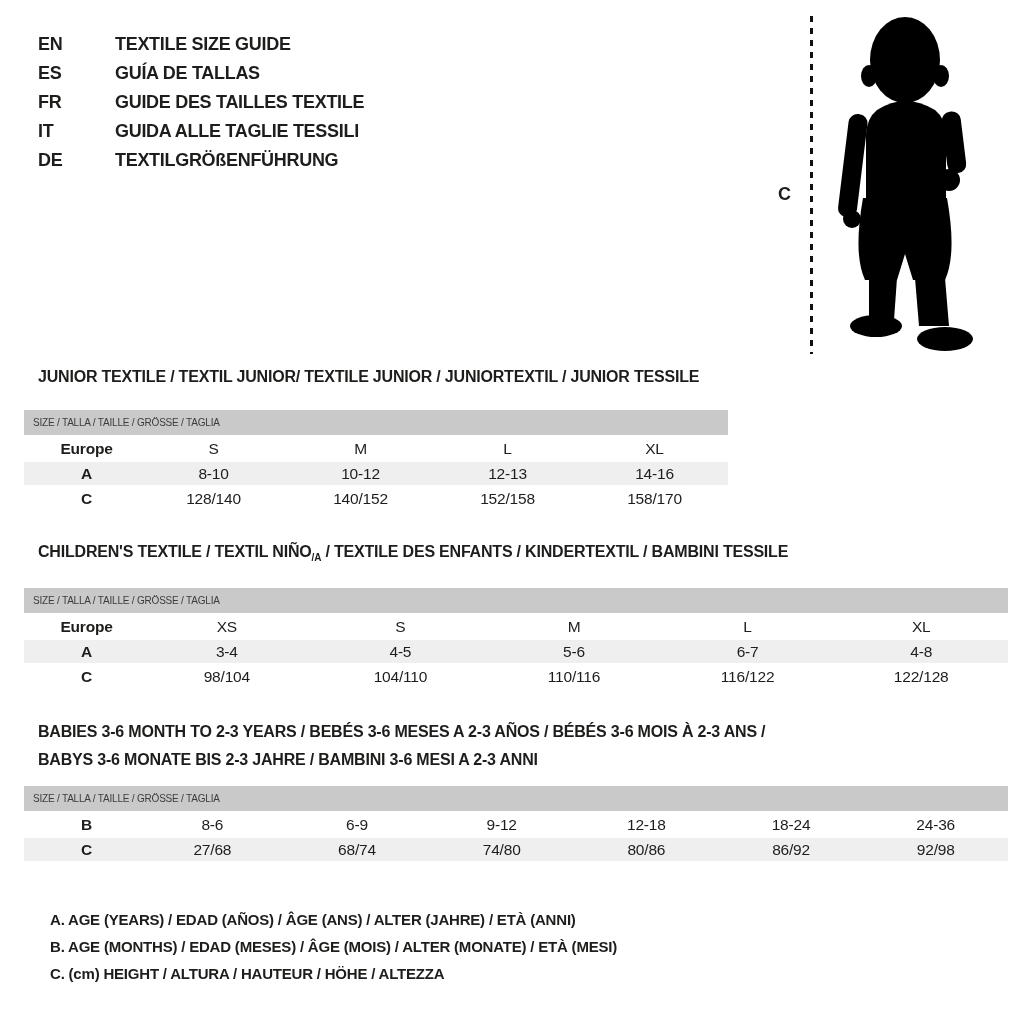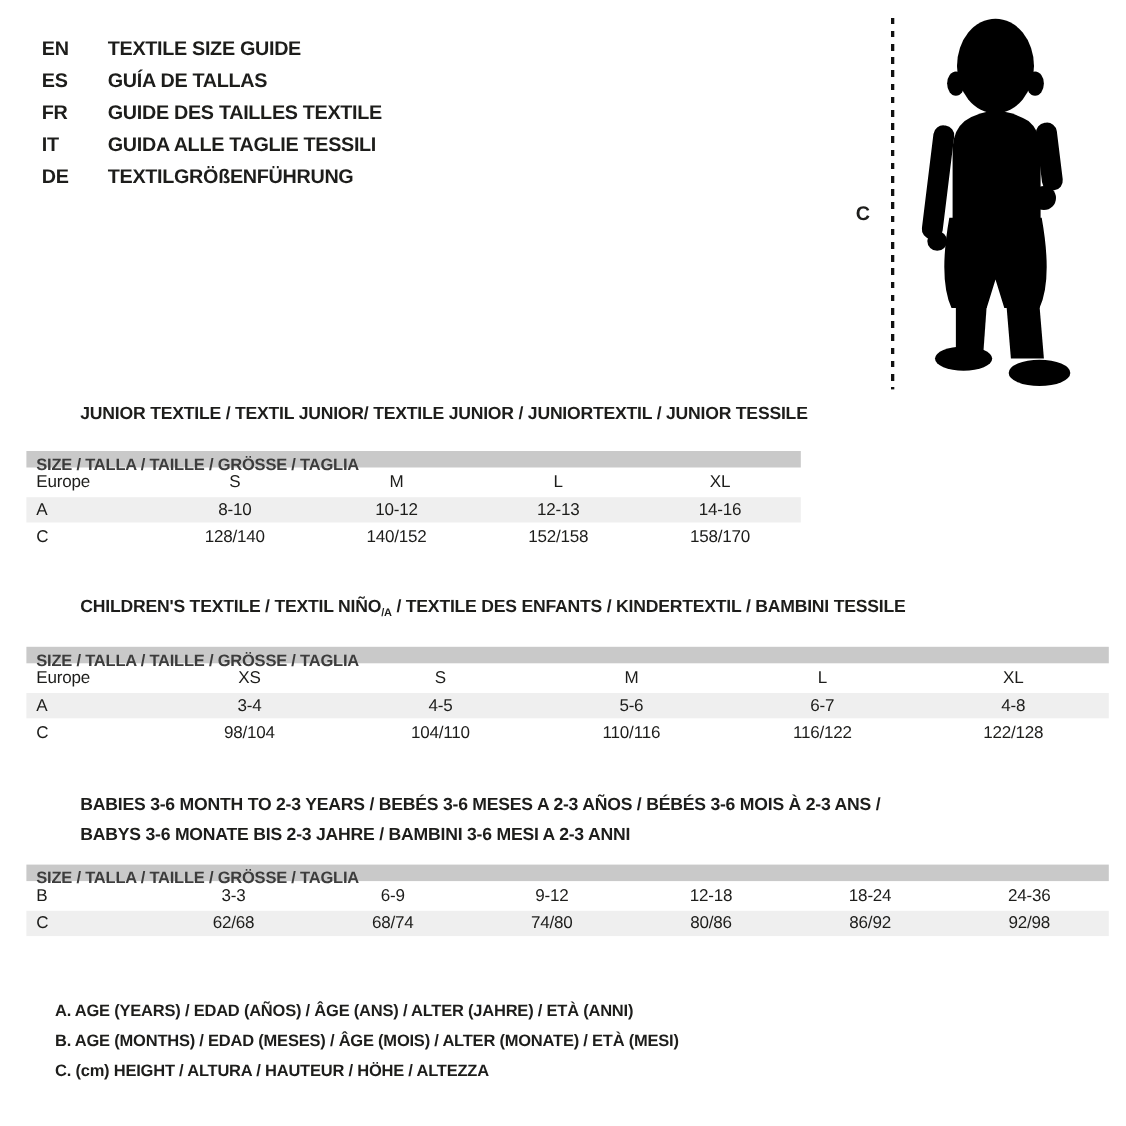--- a/index.html
+++ b/index.html
@@ -10,60 +10,59 @@
     color: #1d1d1b;
     overflow: hidden;
     position: relative;
   }
 
   
   .lang-block {
     position: absolute; top: 30px; left: 38px;
     font-weight: 700; font-size: 18px; letter-spacing: -0.3px;
   }
-  .lang-row { display: flex; height: 29px; line-height: 29px; }
+  .lang-row { display: flex; height: 29px; line-height: 29px; gap: 17px; }
   .lang-code { width: 60px; }
   .lang-title { white-space: nowrap; }
 
   
   .figure-area { position: absolute; top: 12px; left: 772px; width: 215px; height: 348px; }
   .figure-c-label {
     position: absolute; left: 6px; top: 172px;
     font-weight: 700; font-size: 18px;
   }
   .dashed-line {
     position: absolute; left: 38px; top: 4px; width: 3px; height: 338px;
     background: repeating-linear-gradient(to bottom, #111 0px, #111 6px, transparent 6px, transparent 12px);
   }
   .silhouette-svg { position: absolute; left: 55px; top: 2px; }
 
   
   .section-heading {
     position: absolute; left: 38px;
     font-weight: 700; font-size: 16px; letter-spacing: -0.2px;
     white-space: nowrap;
-    margin-left: 35px;
   }
   .section-heading .subscript { font-size: 10px; vertical-align: sub; }
   .heading-junior   { top: 368px; }
   .heading-children { top: 543px; }
   .heading-babies   { top: 718px; line-height: 28px; }
 
   
   .size-table { position: absolute; left: 24px; }
   .size-table .thdr {
-    height: 15px; line-height: 25px;
+    height: 25px; line-height: 25px;
     background: #c9c9c9;
     padding-left: 9px;
-    font-weight: 700; font-size: 15px; letter-spacing: -0.2px;
+    font-weight: 400; font-size: 10px; letter-spacing: -0.2px;
     color: #3c3c3c;
   }
   .trow { display: flex; height: 23px; line-height: 23px; margin-top: 2px; font-size: 15.5px; letter-spacing: -0.2px; }
   .trow.shaded { background: #efefef; }
-  .trow .lbl { width: 116px; padding-left: 9px; font-weight: 400; }
+  .trow .lbl { width: 116px; padding-left: 9px; font-weight: 700; text-align: center; }
   .trow .cell { flex: 1; text-align: center; font-weight: 400; }
   .table-junior   { top: 410px; width: 704px; }
   .table-children { top: 588px; width: 984px; }
   .table-babies   { top: 786px; width: 984px; }
 
   
   .notes-block {
     position: absolute; left: 38px; top: 906px;
     font-weight: 700; font-size: 15px; letter-spacing: -0.2px;
   }
@@ -178,30 +177,30 @@
 
 <div class="section-heading heading-babies">
   <div>BABIES 3-6 MONTH TO 2-3 YEARS / BEBÉS 3-6 MESES A 2-3 AÑOS / BÉBÉS 3-6 MOIS À 2-3 ANS /</div>
   <div>BABYS 3-6 MONATE BIS 2-3 JAHRE / BAMBINI 3-6 MESI A 2-3 ANNI</div>
 </div>
 
 <div class="size-table table-babies">
   <div class="thdr">SIZE / TALLA / TAILLE / GRÖSSE / TAGLIA</div>
   <div class="trow">
     <span class="lbl">B</span>
-    <span class="cell">3-3</span>
+    <span class="cell">8-6</span>
     <span class="cell">6-9</span>
     <span class="cell">9-12</span>
     <span class="cell">12-18</span>
     <span class="cell">18-24</span>
     <span class="cell">24-36</span>
   </div>
   <div class="trow shaded">
     <span class="lbl">C</span>
-    <span class="cell">62/68</span>
+    <span class="cell">27/68</span>
     <span class="cell">68/74</span>
     <span class="cell">74/80</span>
     <span class="cell">80/86</span>
     <span class="cell">86/92</span>
     <span class="cell">92/98</span>
   </div>
 </div>
 
 <div class="notes-block">
   <div class="note-line">A. AGE (YEARS) / EDAD (AÑOS) / ÂGE (ANS) / ALTER (JAHRE) / ETÀ (ANNI)</div>

